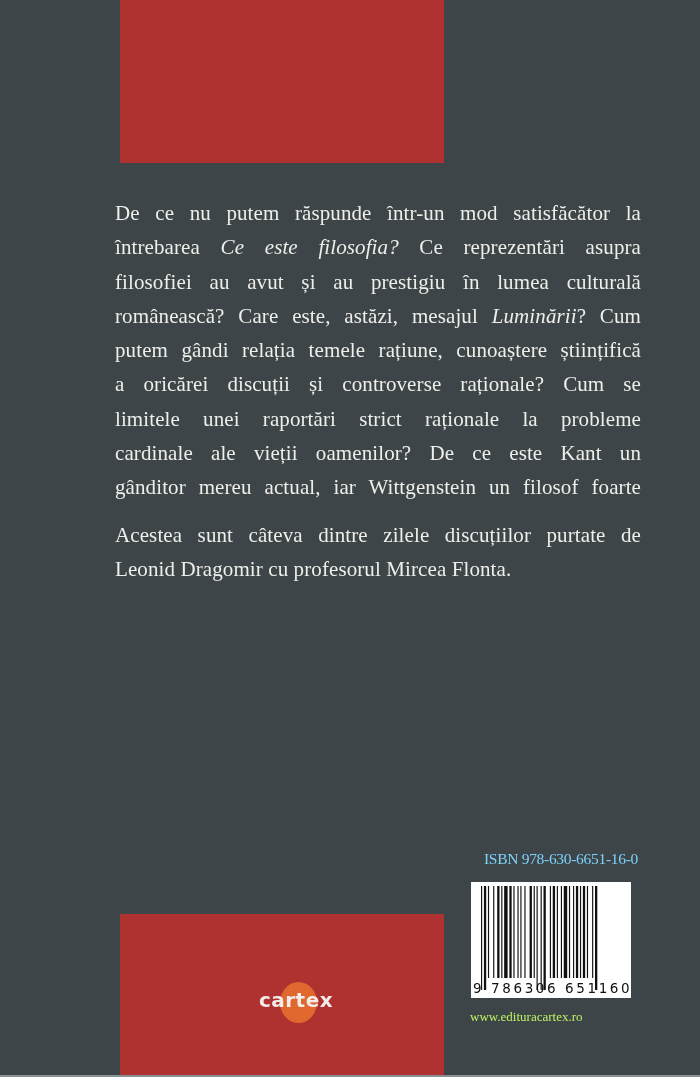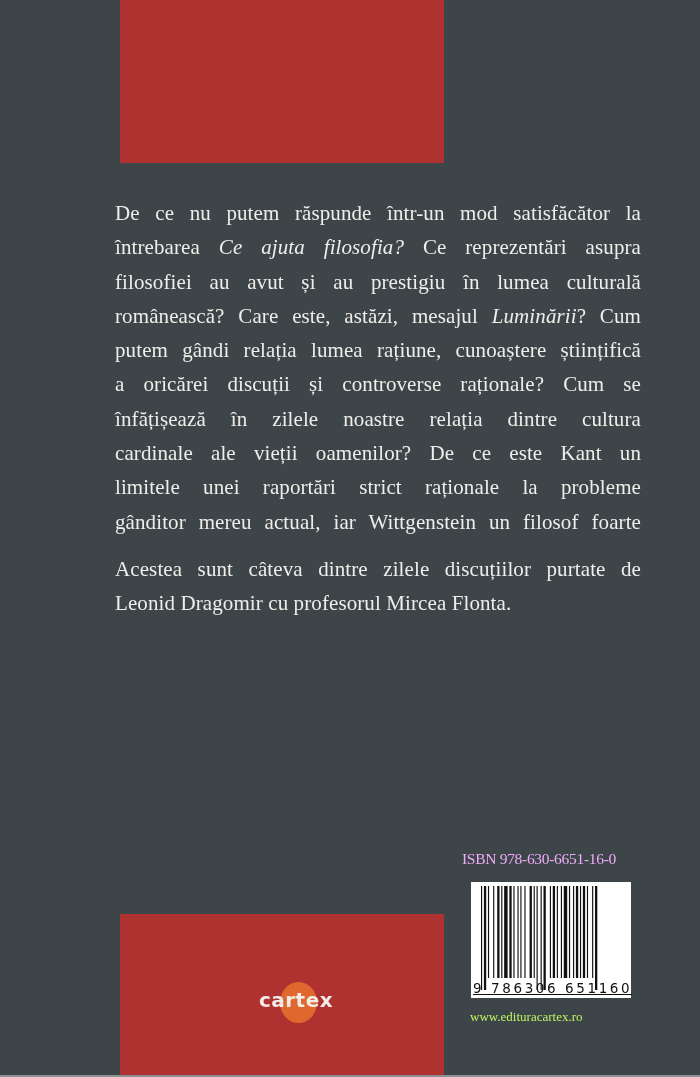--- a/index.html
+++ b/index.html
@@ -31,57 +31,56 @@
   .logo-circle {
     position: absolute; left: 28px; top: 0px; width: 37px; height: 41px;
     border-radius: 50%; background: #e0682e;
   }
   .logo-text {
     position: absolute; left: 0; top: 6px; width: 88px; text-align: center;
     font-family: "DejaVu Sans", sans-serif; font-weight: bold;
     font-size: 20px; letter-spacing: 0.5px; color: #f3ece8;
   }
   .isbn {
-    position: absolute; left: 462px; top: 850px; width: 162px;
+    position: absolute; left: 484px; top: 850px; width: 162px;
     font-family: "Liberation Serif", serif; font-size: 15.5px;
-    color: #f0abfc; white-space: nowrap; letter-spacing: -0.3px;
+    color: #7dd3fc; white-space: nowrap; letter-spacing: -0.3px;
   }
   .barcode-box {
     position: absolute; left: 471px; top: 882px; width: 160px; height: 116px;
     background: #ffffff;
   }
   .barcode-box svg { position: absolute; left: 0; top: 0; }
   .barcode-digits {
     position: absolute; left: 2px; bottom: 2px; width: 156px;
     font-family: "DejaVu Sans", sans-serif; font-size: 13.5px; color: #111;
-    letter-spacing: 2.6px; white-space: nowrap; text-decoration: underline;
+    letter-spacing: 2.6px; white-space: nowrap;
   }
   .website {
     position: absolute; left: 470px; top: 1009px; width: 162px;
     font-family: "Liberation Serif", serif; font-size: 13px; color: #bef264;
     white-space: nowrap;
   }
   .bottom-line { position: absolute; left: 0; top: 1075px; width: 700px; height: 2px; background: #8a9194; }
 </style>
 </head>
 <body>
 
 <div class="red-block red-top"></div>
 
 <div class="blurb">
   <p id="para1">
       <span class="line">De ce nu putem răspunde într-un mod satisfăcător la</span>
-      <span class="line">întrebarea <em>Ce ajuta filosofia?</em> Ce reprezentări asupra</span>
+      <span class="line">întrebarea <em>Ce este filosofia?</em> Ce reprezentări asupra</span>
       <span class="line">filosofiei au avut și au prestigiu în lumea culturală</span>
       <span class="line">românească? Care este, astăzi, mesajul <em>Luminării</em>? Cum</span>
-      <span class="line">putem gândi relația lumea rațiune, cunoaștere științifică</span>
+      <span class="line">putem gândi relația temele rațiune, cunoaștere științifică</span>
       <span class="line">a oricărei discuții și controverse raționale? Cum se</span>
-      <span class="line">înfățișează în zilele noastre relația dintre cultura</span>
+      <span class="line">limitele unei raportări strict raționale la probleme</span>
       <span class="line">cardinale ale vieții oamenilor? De ce este Kant un</span>
-      <span class="line">limitele unei raportări strict raționale la probleme</span>
       <span class="line">gânditor mereu actual, iar Wittgenstein un filosof foarte</span>
     </p>
   <p id="para2">
       <span class="line">Acestea sunt câteva dintre zilele discuțiilor purtate de</span>
       <span class="line last">Leonid Dragomir cu profesorul Mircea Flonta.</span>
     </p>
 </div>
 
 <div class="isbn">ISBN 978-630-6651-16-0</div>
 

